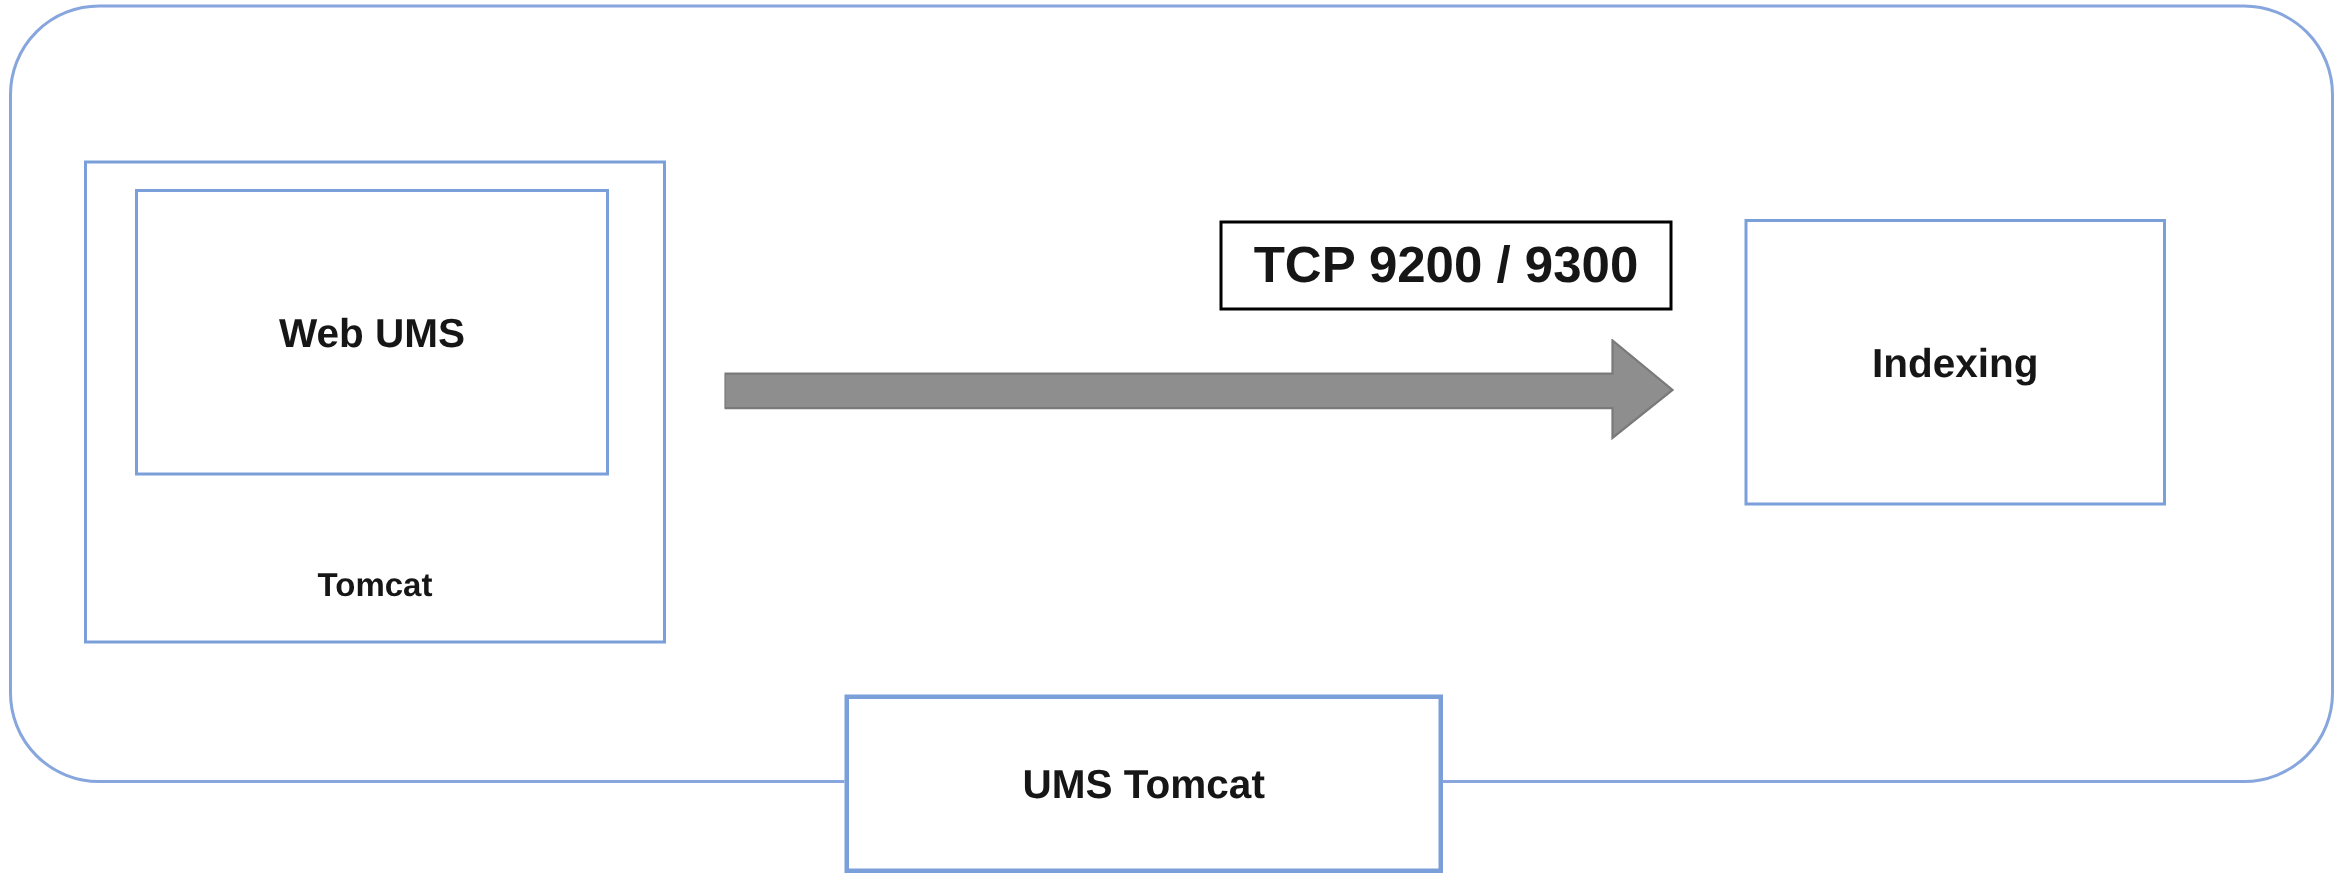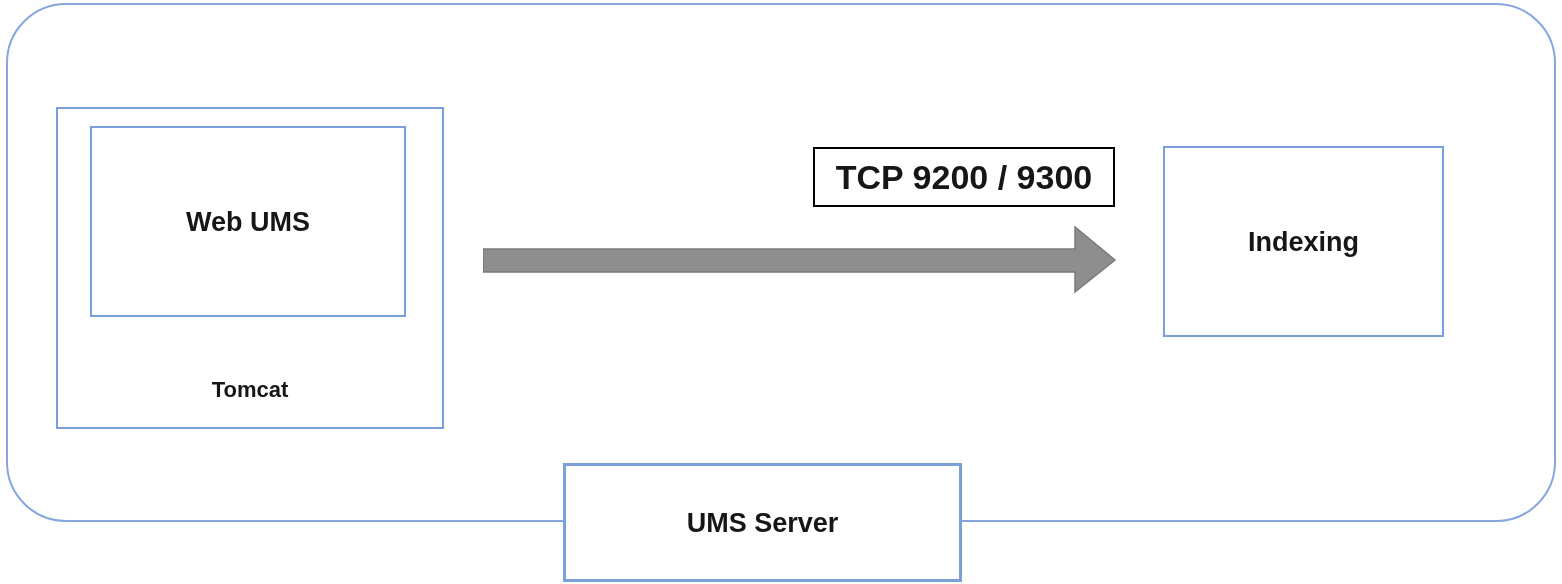--- a/index.html
+++ b/index.html
@@ -120,16 +120,16 @@
     <span>TCP 9200 / 9300</span>
   </div>
 
   <div class="abs node indexing-box">
     <div class="two-line">
       <span>Indexing</span>
     </div>
   </div>
 
   <div class="abs node ums-server-box">
-    <span>UMS Server</span>
+    <span>UMS Tomcat</span>
   </div>
 
 </div>
 
 </body></html>

